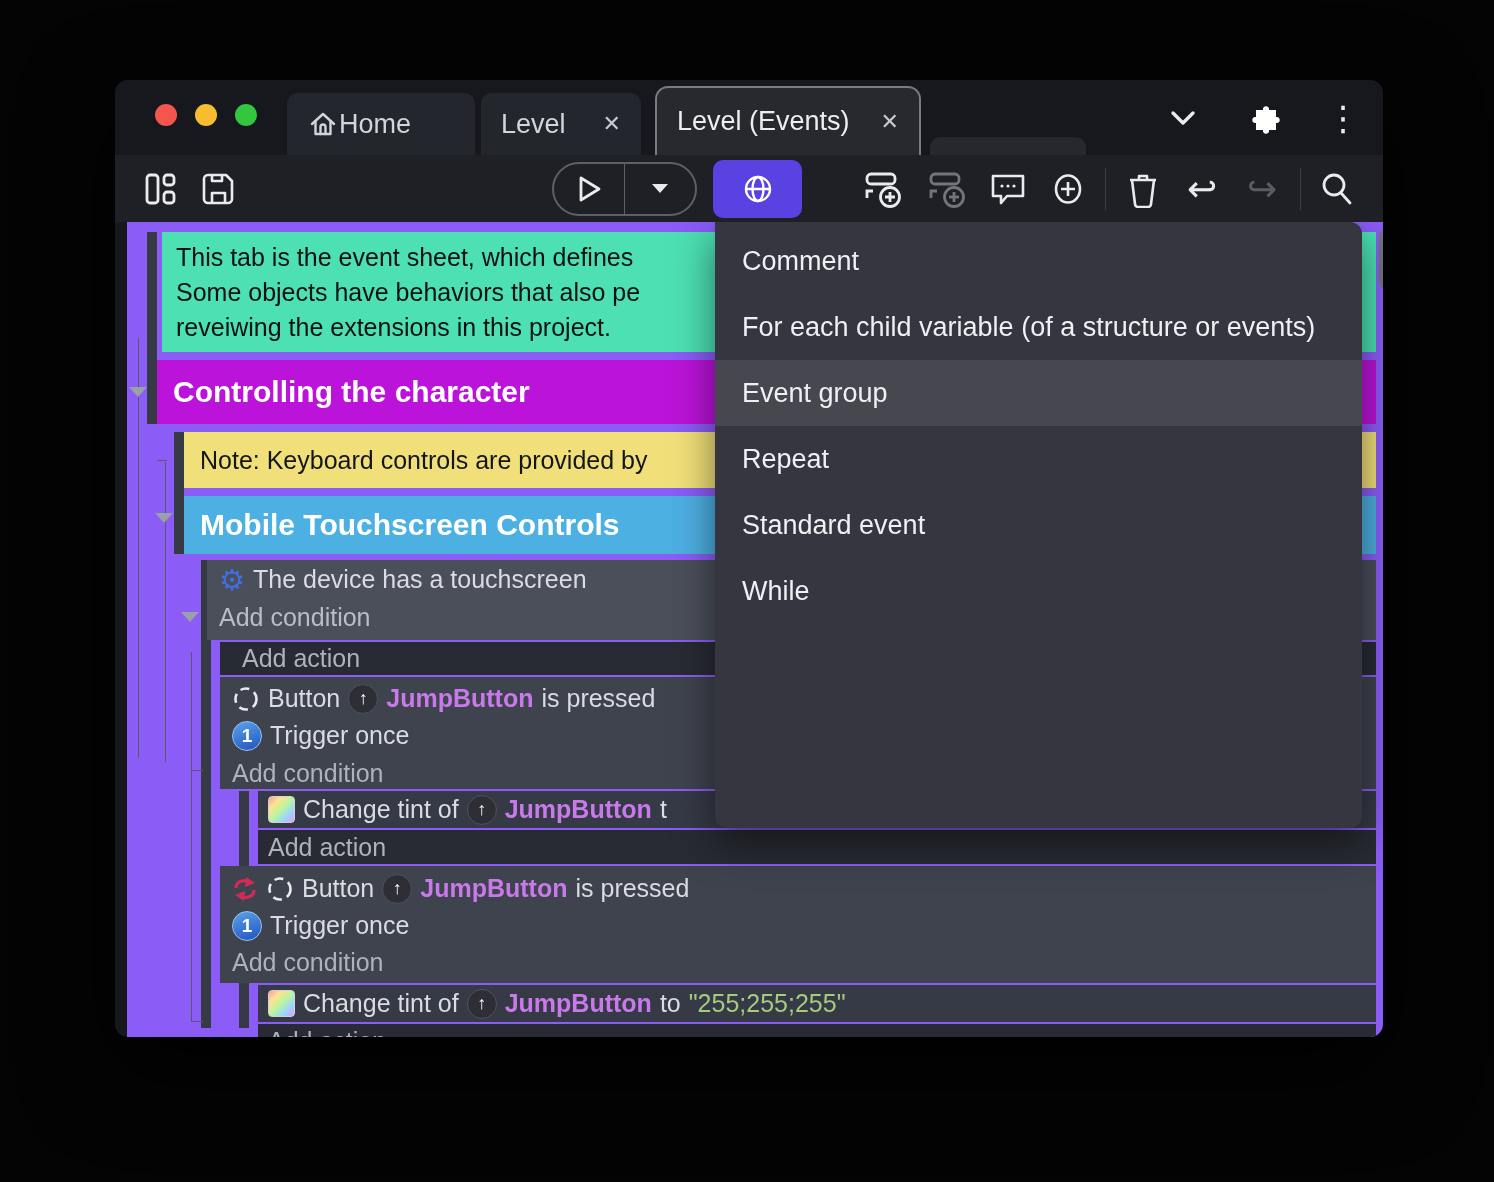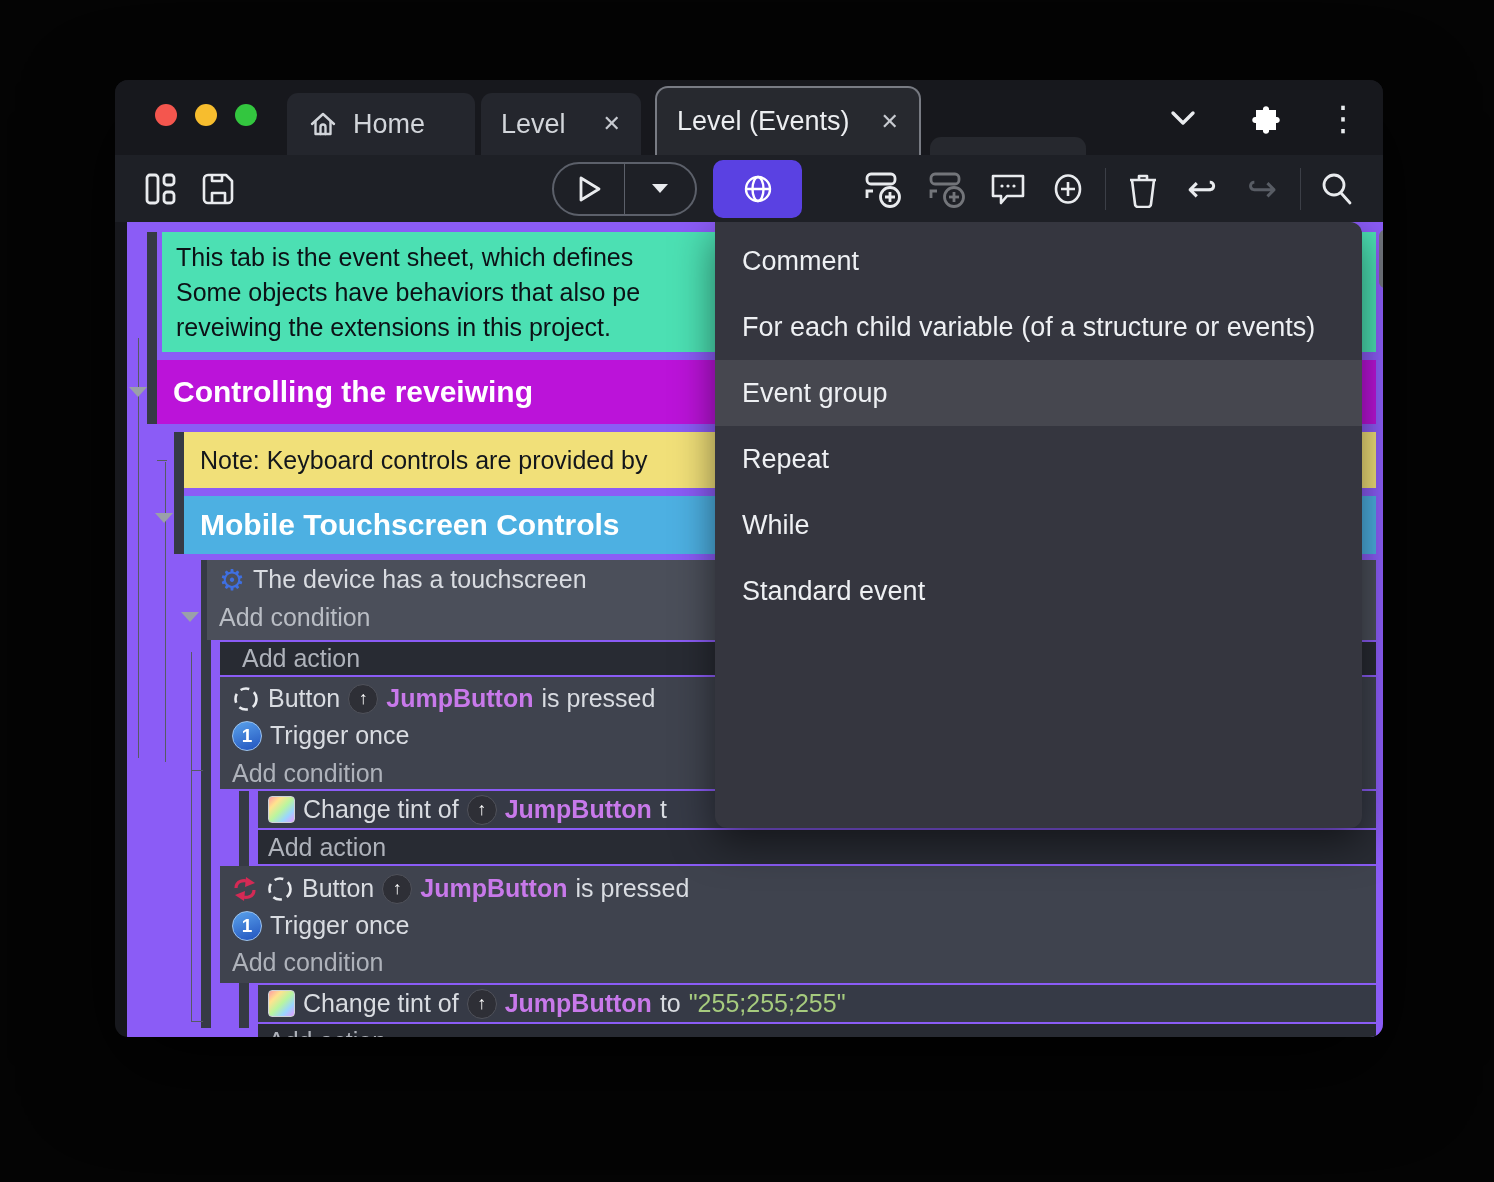--- a/index.html
+++ b/index.html
@@ -11,21 +11,21 @@
   .window { position:absolute; left:115px; top:80px; width:1268px; height:957px;
             background:#17181d; border-radius:13px; overflow:hidden;
             box-shadow:0 30px 90px rgba(0,0,0,.85); }
 
   
   .tabbar { position:absolute; left:0; top:0; width:100%; height:75px; background:#17181d; }
   .traffic { position:absolute; top:24px; width:22px; height:22px; border-radius:50%; }
   .t-red { left:40px; background:#f4564e; }
   .t-yellow { left:80px; background:#f7bd2e; }
   .t-green { left:120px; background:#33c63f; }
-  .tab { position:absolute; display:flex; align-items:center; gap:14px; padding:0 20px;
+  .tab { position:absolute; display:flex; align-items:center; padding:0 20px;
          border-radius:11px 11px 0 0; color:#d2d5da; font-size:27px; }
   .tab-home { left:172px; top:13px; width:188px; height:62px; background:#24262d; }
   .tab-level { left:366px; top:13px; width:160px; height:62px; background:#24262d;justify-content:center; }
   .tab-active { left:540px; top:6px; width:266px; height:69px; background:#27292f;
                 border:2px solid #787b83; border-bottom:none; border-radius:13px 13px 0 0; color:#eceef1;}
   .tab-debugger { left:815px; top:13px; width:156px; height:62px; background:#26282e; color:#b4b8be;margin-top:44px; }
   .tab .close { margin-left:auto; font-size:22px; color:#c7cad0; }
   .tabbar-icon { position:absolute; top:14px; width:48px; height:48px; display:flex;
                  align-items:center; justify-content:center; color:#e9ebee; }
   .kebab { font-size:34px; color:#e9ebee; letter-spacing:0; }
@@ -250,21 +250,21 @@
       <div class="tri" style="left:28px; top:291px;"></div>
       <div class="tri" style="left:54px; top:390px;"></div>
 
       <div class="row comment" style="left:35px; top:10px; width:1214px; height:120px;">
         <div>This tab is the event sheet, which defines</div>
         <div>Some objects have behaviors that also pe</div>
         <div>reveiwing the extensions in this project.</div>
       </div>
 
       <div class="row group-magenta grouphdr" style="left:30px; top:138px; width:1219px; height:64px;">
-        <span>Controlling the reveiwing</span>
+        <span>Controlling the character</span>
       </div>
 
       <div class="row note" style="left:57px; top:210px; width:1192px; height:56px;">
         <span>Note: Keyboard controls are provided by</span>
       </div>
 
       <div class="row group-blue grouphdr" style="left:57px; top:274px; width:1192px; height:58px;">
         <span>Mobile Touchscreen Controls</span>
       </div>
 
@@ -357,19 +357,19 @@
 
       <div class="scrolltrack">
         <div class="scrollthumb"></div>
       </div>
 
       <div class="menu" style="top:0;">
         <div class="menu-item">Comment</div>
         <div class="menu-item">For each child variable (of a structure or events)</div>
         <div class="menu-item hl">Event group</div>
         <div class="menu-item">Repeat</div>
+        <div class="menu-item">Standard event</div>
         <div class="menu-item">While</div>
-        <div class="menu-item">Standard event</div>
       </div>
 
     </div>
   </div>
 </div>
 
 </body></html>

